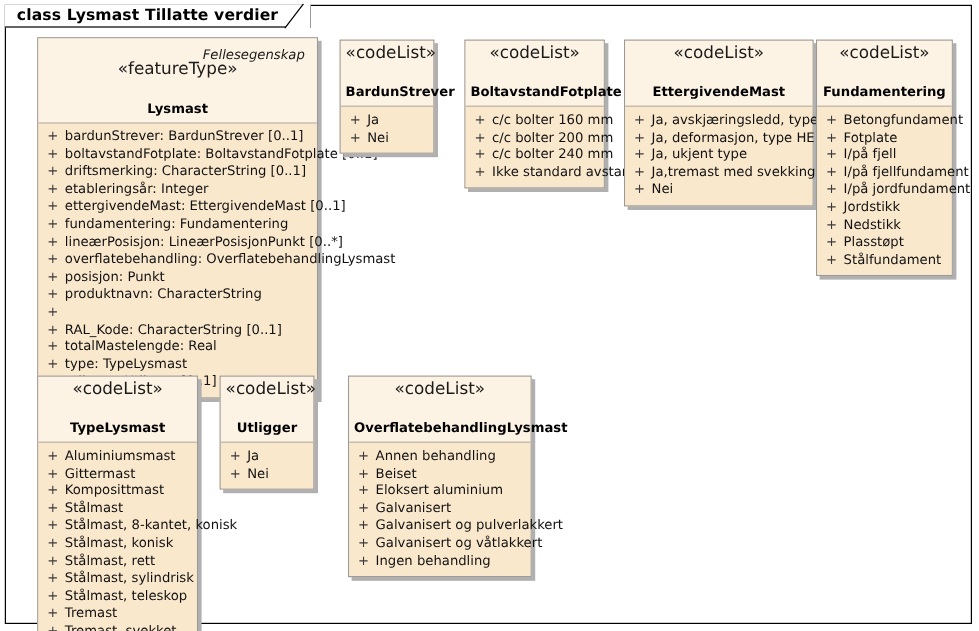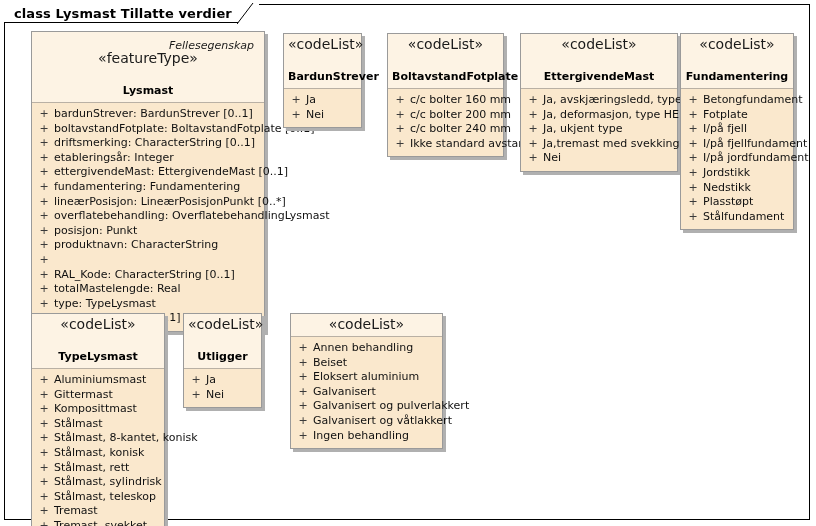--- a/index.html
+++ b/index.html
@@ -402,20 +402,21 @@
         <div class="attr">
           <span class="vis">+</span>
           <span class="atext">Nei</span>
         </div>
       </div>
   </div>
 
   <div class="uml" id="box-overflate">
     <div class="uml-head">
       <div class="stereo">«codeList»</div>
+      <div class="cname">OverflatebehandlingLysmast</div>
     </div>
     <div class="uml-body">
         <div class="attr">
           <span class="vis">+</span>
           <span class="atext">Annen behandling</span>
         </div>
         <div class="attr">
           <span class="vis">+</span>
           <span class="atext">Beiset</span>
         </div>

